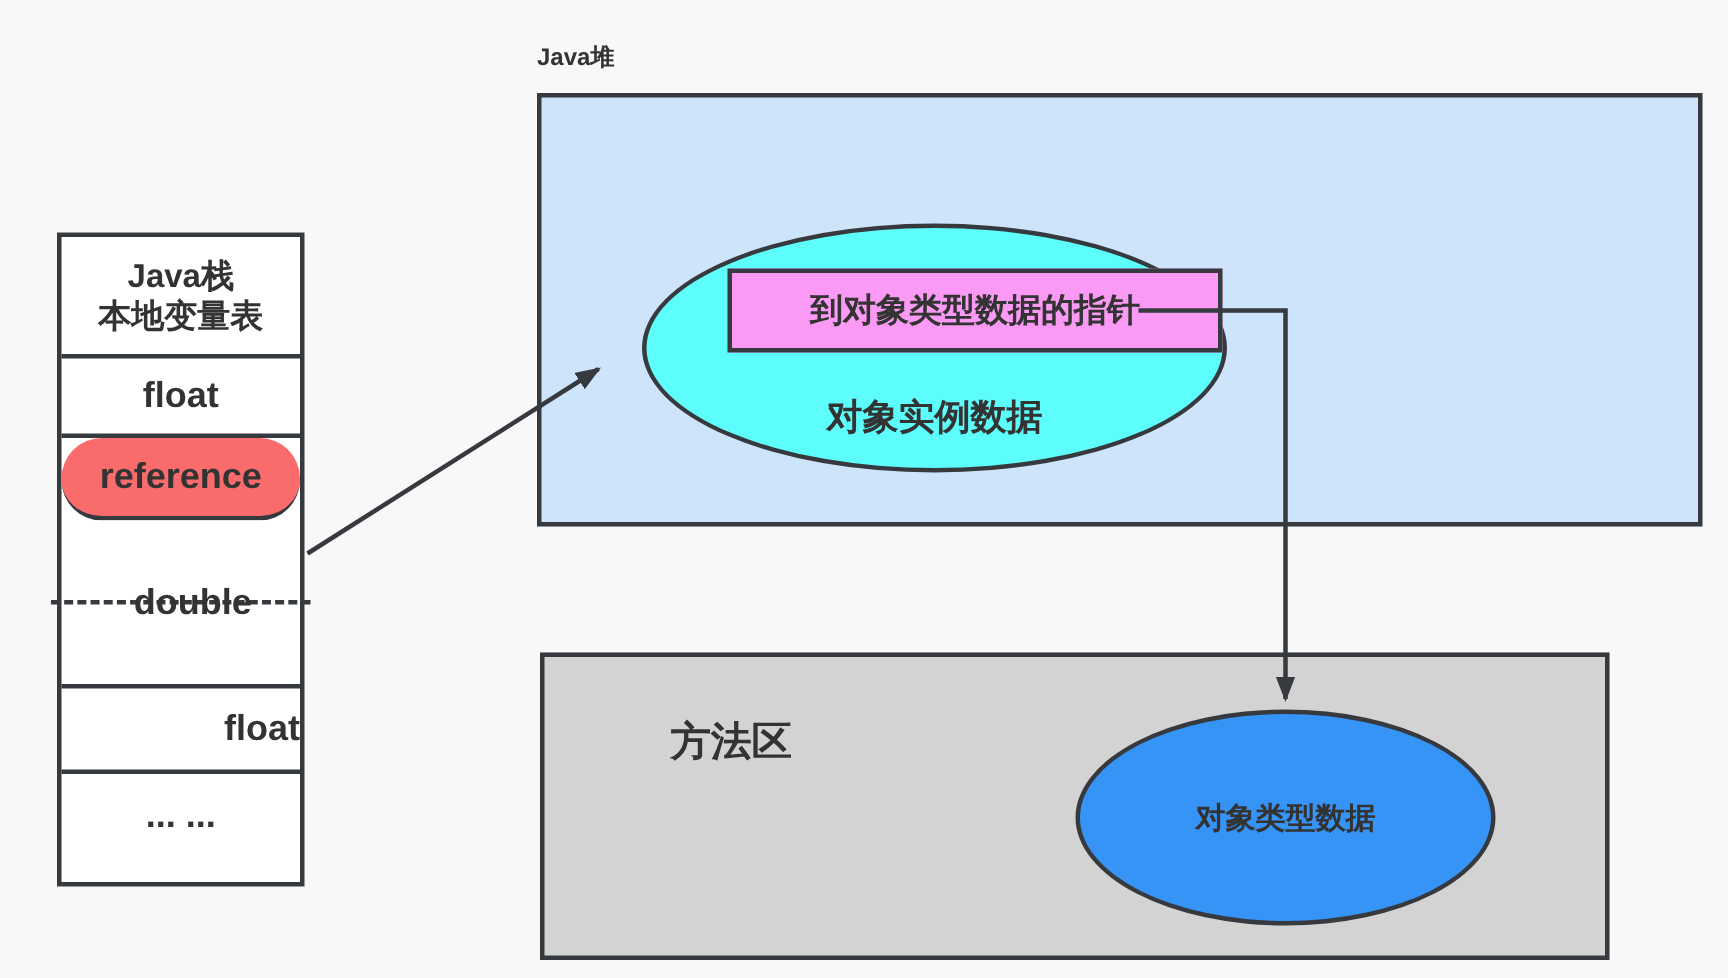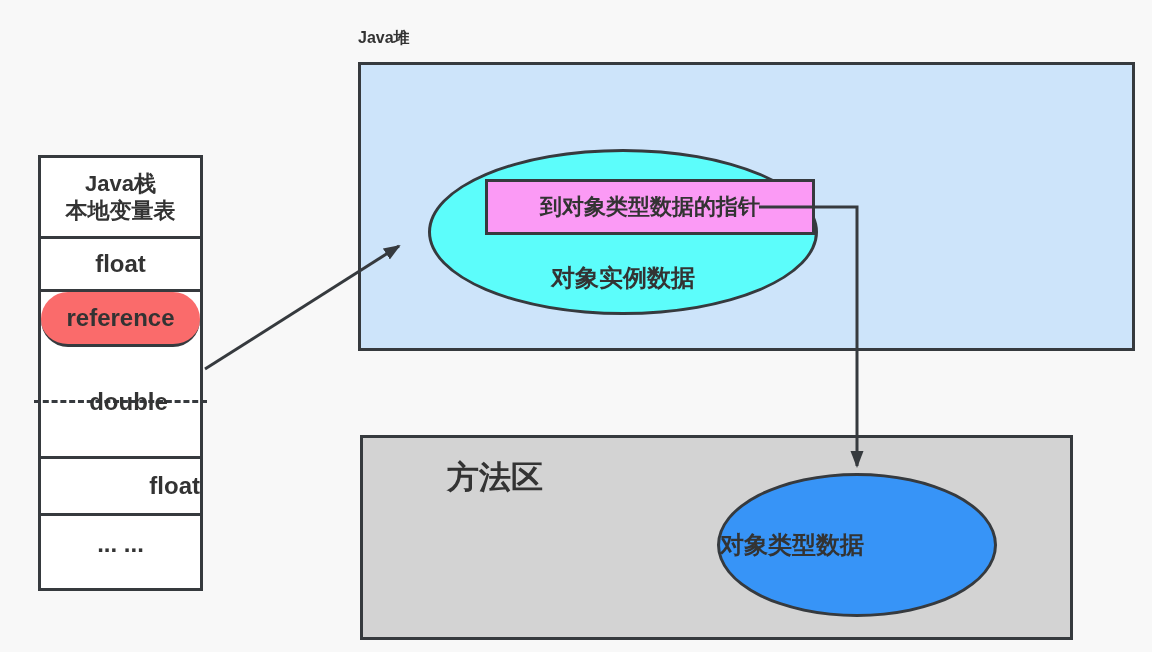--- a/index.html
+++ b/index.html
@@ -76,31 +76,31 @@
     font-size:22px;
   }
   
   .method-box{
     position:absolute;left:360px;top:435px;width:713px;height:205px;
     background:var(--method-fill,#d3d3d3);
     border:3px solid var(--stroke,#363a3e);
     box-sizing:border-box;
   }
   .method-title{
-    position:absolute;left:84px;top:18px;
-    font-size:32px;
+    position:absolute;left:84px;top:38px;
+    font-size:27px;
   }
   .type-ellipse{
     position:absolute;left:717px;top:473px;width:280px;height:144px;
     background:var(--type-fill,#3794f7);
     border:3px solid var(--stroke,#363a3e);
     border-radius:50%;
     box-sizing:border-box;
-    display:flex;align-items:center;
-    font-size:24px;
+    display:flex;align-items:center;justify-content:center;
+    font-size:20px;
   }
   
   .arrows{
     position:absolute;left:0;top:0;width:1152px;height:652px;
     pointer-events:none;
   }
   .arrows path, .arrows line{
     stroke:var(--stroke,#363a3e);
     stroke-width:3;
     fill:none;

